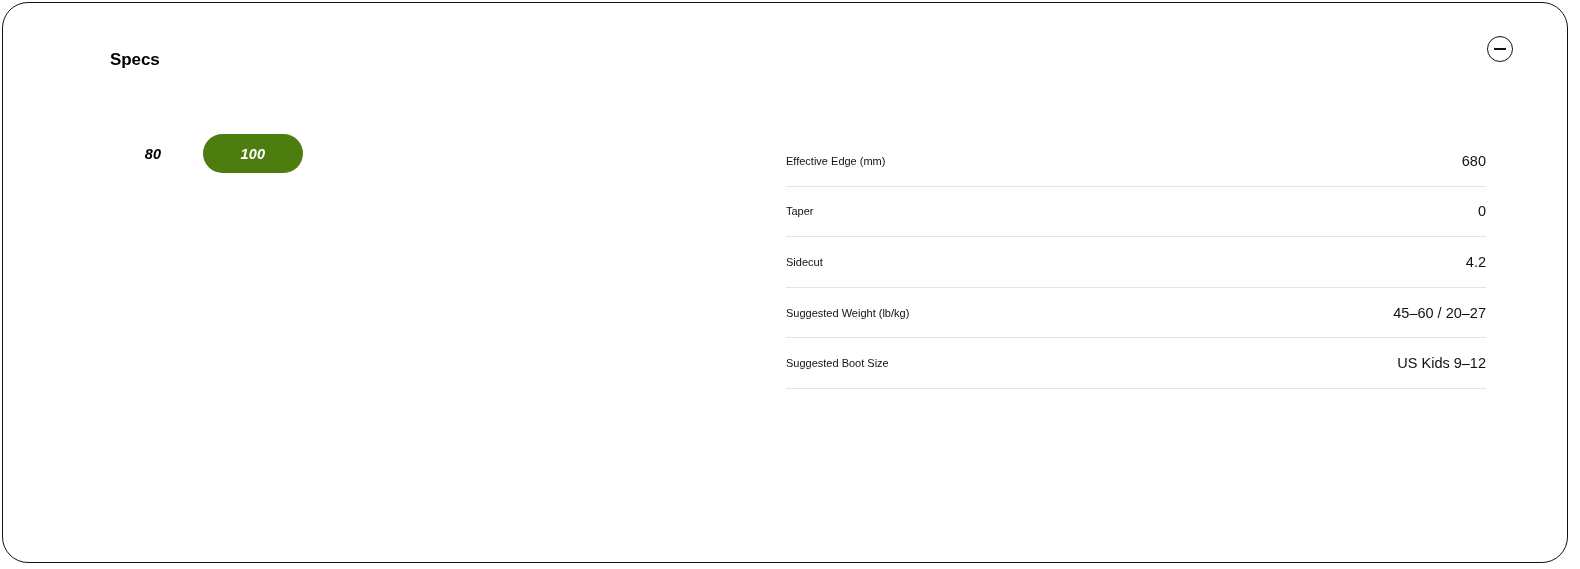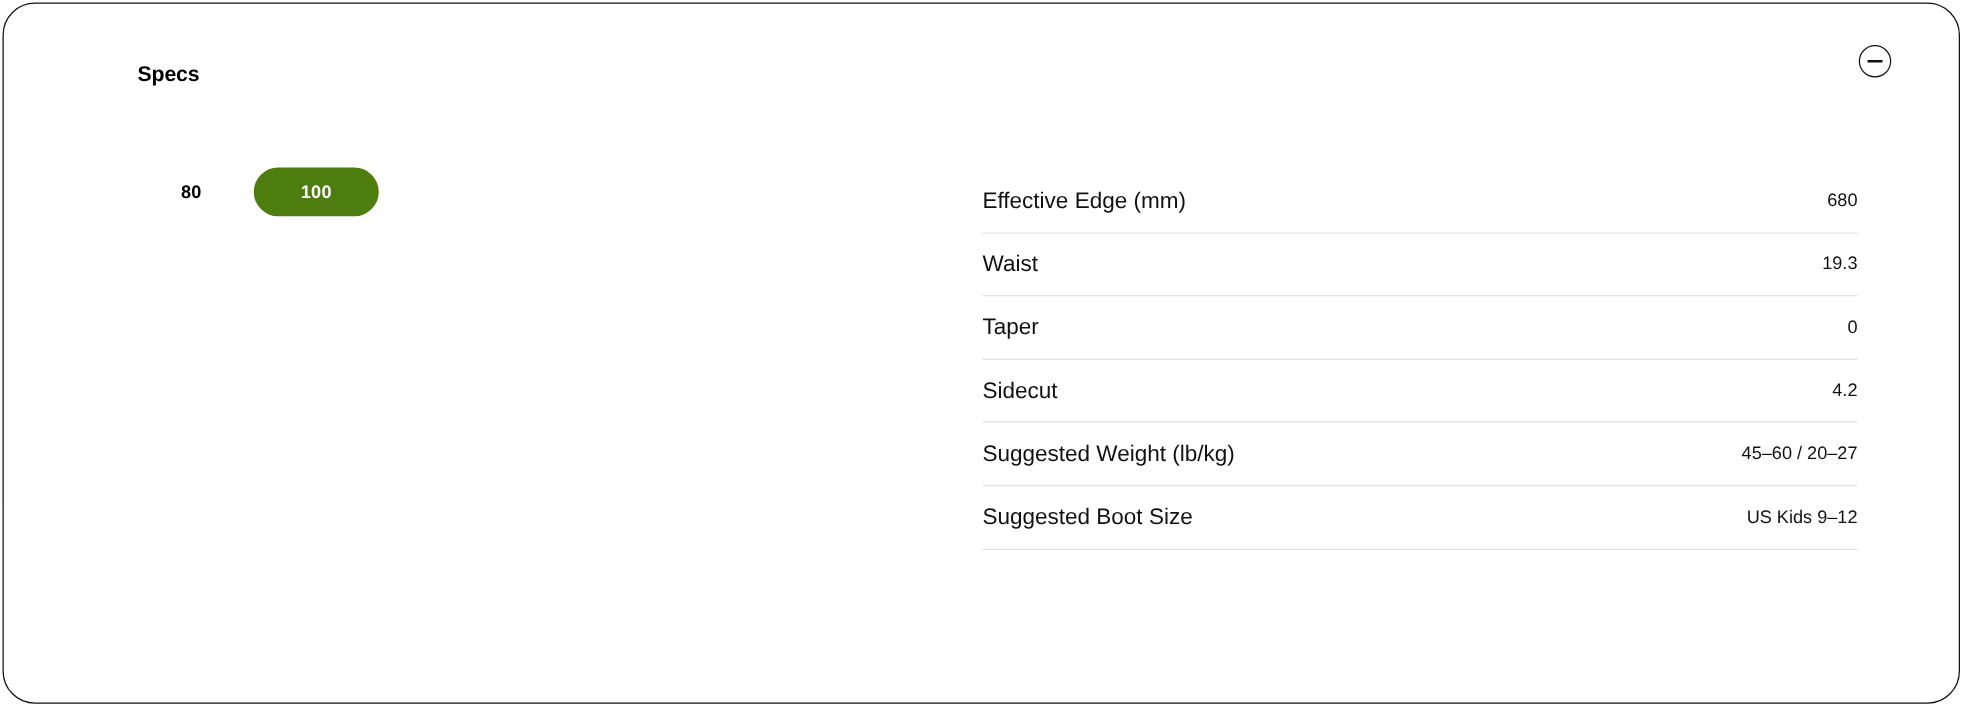--- a/index.html
+++ b/index.html
@@ -74,20 +74,21 @@
     display: flex;
     align-items: center;
     justify-content: center;
     font-size: 14.5px;
     font-weight: bold;
     color: #000000;
     background: transparent;
     border: none;
     cursor: pointer;
     letter-spacing: 0.2px;
+    font-style: italic;
   }
   .size-chip.selected {
     background: #4d7c0f;
     color: #ffffff;
   }
 
   
   .spec-table {
     position: absolute;
     left: 783px;
@@ -95,21 +96,21 @@
     width: 700px;
   }
   .spec-row {
     height: 50.6px;
     border-bottom: 1px solid #e4e4e4;
     display: flex;
     align-items: center;
     justify-content: space-between;
   }
   .spec-label {
-    font-size: 18px;
+    font-size: 11px;
     color: #111111;
   }
   .spec-value {
     font-size: 14.5px;
     color: #111111;
     text-align: right;
   }
 </style>
 </head>
 <body>
@@ -127,24 +128,20 @@
       <button class="size-chip">80</button>
       <button class="size-chip selected">100</button>
     </div>
 
     <div class="spec-table">
       <div class="spec-row">
         <span class="spec-label">Effective Edge (mm)</span>
         <span class="spec-value">680</span>
       </div>
       <div class="spec-row">
-        <span class="spec-label">Waist</span>
-        <span class="spec-value">19.3</span>
-      </div>
-      <div class="spec-row">
         <span class="spec-label">Taper</span>
         <span class="spec-value">0</span>
       </div>
       <div class="spec-row">
         <span class="spec-label">Sidecut</span>
         <span class="spec-value">4.2</span>
       </div>
       <div class="spec-row">
         <span class="spec-label">Suggested Weight (lb/kg)</span>
         <span class="spec-value">45–60 / 20–27</span>

